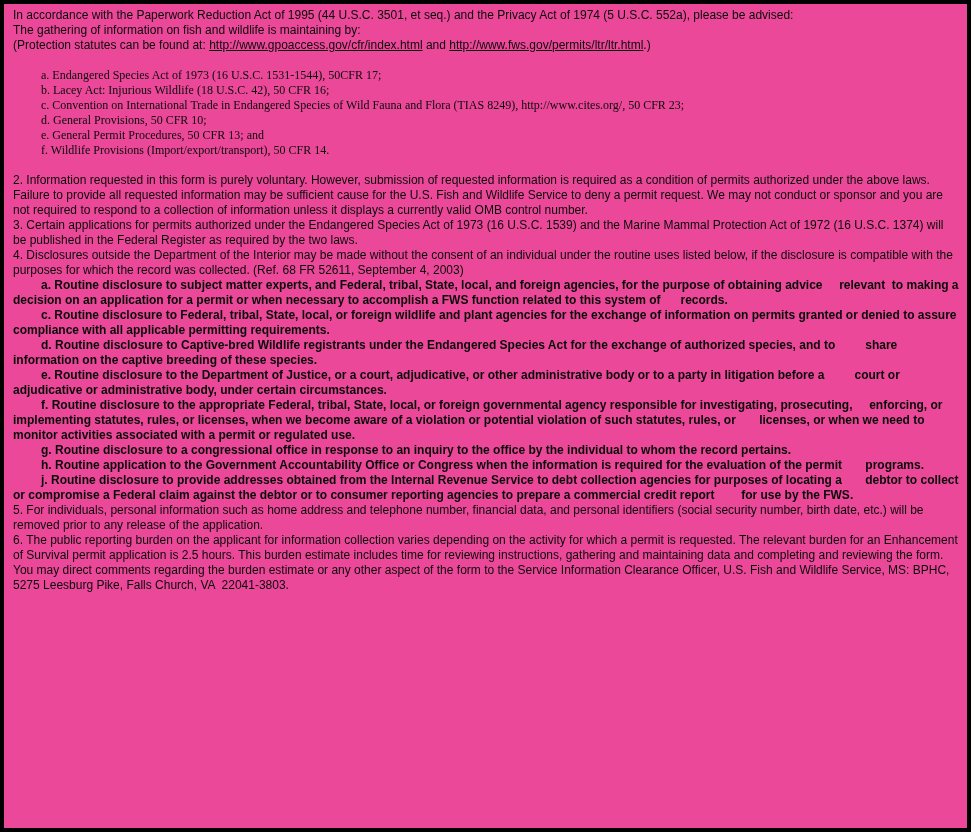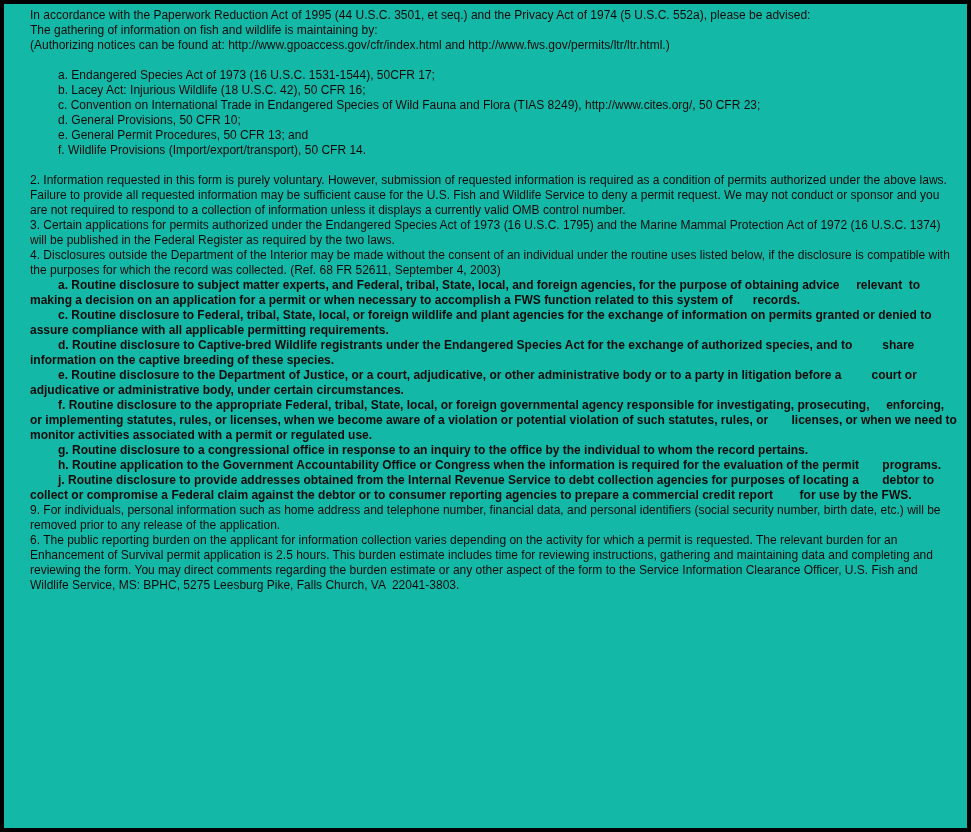--- a/index.html
+++ b/index.html
@@ -4,93 +4,95 @@
 <style>
   html, body {
     margin: 0;
     padding: 0;
     background: #ffffff;
   }
   .page {
     width: 971px;
     height: 832px;
     box-sizing: border-box;
-    background: #14b8a6;
+    background: #ec4899;
     border: 4px solid #000000;
-    padding: 4px 8px 4px 26px;
+    padding: 4px 8px 4px 9px;
     overflow: hidden;
     font-family: "Liberation Sans", sans-serif;
     font-size: 12px;
     line-height: 15px;
     color: #0a0a0a;
   }
   .page p {
     margin: 0;
     white-space: pre-wrap;
   }
   .blk {
     margin-bottom: 15px;
   }
   .statutes {
     list-style: none;
     margin: 0 0 15px 0;
     padding: 0;
+    font-family: Liberation Serif, serif;
   }
   .statutes li {
     padding-left: 28px;
     white-space: pre-wrap;
   }
   .sub {
     text-indent: 28px;
     margin-bottom: 15px;
     font-weight: bold;
   }
   .doc-link {
     color: #0a0a0a;
+    text-decoration: underline;
     cursor: pointer;
   }
   .last {
     margin-bottom: 0;
   }
 </style>
 </head>
 <body>
 
 <div class="page">
 
   <p class="blk">In accordance with the Paperwork Reduction Act of 1995 (44 U.S.C. 3501, et seq.) and the Privacy Act of 1974 (5 U.S.C. 552a), please be advised:</p>
 
   <div class="blk">
     <p>The gathering of information on fish and wildlife is maintaining by:</p>
-    <p><span>(Authorizing notices can be found at: </span><a class="doc-link">http://www.gpoaccess.gov/cfr/index.html</a><span> and </span><a class="doc-link">http://www.fws.gov/permits/ltr/ltr.html</a><span>.)</span></p>
+    <p><span>(Protection statutes can be found at: </span><a class="doc-link">http://www.gpoaccess.gov/cfr/index.html</a><span> and </span><a class="doc-link">http://www.fws.gov/permits/ltr/ltr.html</a><span>.)</span></p>
   </div>
 
   <ul class="statutes">
     <li>a. Endangered Species Act of 1973 (16 U.S.C. 1531-1544), 50CFR 17;</li>
     <li>b. Lacey Act: Injurious Wildlife (18 U.S.C. 42), 50 CFR 16;</li>
     <li>c. Convention on International Trade in Endangered Species of Wild Fauna and Flora (TIAS 8249), http://www.cites.org/, 50 CFR 23;</li>
     <li>d. General Provisions, 50 CFR 10;</li>
     <li>e. General Permit Procedures, 50 CFR 13; and</li>
     <li>f. Wildlife Provisions (Import/export/transport), 50 CFR 14.</li>
   </ul>
 
   <p class="blk">2. Information requested in this form is purely voluntary. However, submission of requested information is required as a condition of permits authorized under the above laws. Failure to provide all requested information may be sufficient cause for the U.S. Fish and Wildlife Service to deny a permit request. We may not conduct or sponsor and you are not required to respond to a collection of information unless it displays a currently valid OMB control number.</p>
 
-  <p class="blk">3. Certain applications for permits authorized under the Endangered Species Act of 1973 (16 U.S.C. 1795) and the Marine Mammal Protection Act of 1972 (16 U.S.C. 1374) will be published in the Federal Register as required by the two laws.</p>
+  <p class="blk">3. Certain applications for permits authorized under the Endangered Species Act of 1973 (16 U.S.C. 1539) and the Marine Mammal Protection Act of 1972 (16 U.S.C. 1374) will be published in the Federal Register as required by the two laws.</p>
 
   <p class="blk">4. Disclosures outside the Department of the Interior may be made without the consent of an individual under the routine uses listed below, if the disclosure is compatible with the purposes for which the record was collected. (Ref. 68 FR 52611, September 4, 2003)</p>
 
   <div>
     <p class="sub">a. Routine disclosure to subject matter experts, and Federal, tribal, State, local, and foreign agencies, for the purpose of obtaining advice     relevant  to making a decision on an application for a permit or when necessary to accomplish a FWS function related to this system of      records.</p>
     <p class="sub">c. Routine disclosure to Federal, tribal, State, local, or foreign wildlife and plant agencies for the exchange of information on permits granted or denied to assure compliance with all applicable permitting requirements.</p>
     <p class="sub">d. Routine disclosure to Captive-bred Wildlife registrants under the Endangered Species Act for the exchange of authorized species, and to         share information on the captive breeding of these species.</p>
     <p class="sub">e. Routine disclosure to the Department of Justice, or a court, adjudicative, or other administrative body or to a party in litigation before a         court or adjudicative or administrative body, under certain circumstances.</p>
     <p class="sub">f. Routine disclosure to the appropriate Federal, tribal, State, local, or foreign governmental agency responsible for investigating, prosecuting,     enforcing, or implementing statutes, rules, or licenses, when we become aware of a violation or potential violation of such statutes, rules, or       licenses, or when we need to monitor activities associated with a permit or regulated use.</p>
     <p class="sub">g. Routine disclosure to a congressional office in response to an inquiry to the office by the individual to whom the record pertains.</p>
     <p class="sub">h. Routine application to the Government Accountability Office or Congress when the information is required for the evaluation of the permit       programs.</p>
     <p class="sub">j. Routine disclosure to provide addresses obtained from the Internal Revenue Service to debt collection agencies for purposes of locating a       debtor to collect or compromise a Federal claim against the debtor or to consumer reporting agencies to prepare a commercial credit report        for use by the FWS.</p>
   </div>
 
-  <p class="blk">9. For individuals, personal information such as home address and telephone number, financial data, and personal identifiers (social security number, birth date, etc.) will be removed prior to any release of the application.</p>
+  <p class="blk">5. For individuals, personal information such as home address and telephone number, financial data, and personal identifiers (social security number, birth date, etc.) will be removed prior to any release of the application.</p>
 
   <p class="blk last">6. The public reporting burden on the applicant for information collection varies depending on the activity for which a permit is requested. The relevant burden for an Enhancement of Survival permit application is 2.5 hours. This burden estimate includes time for reviewing instructions, gathering and maintaining data and completing and reviewing the form. You may direct comments regarding the burden estimate or any other aspect of the form to the Service Information Clearance Officer, U.S. Fish and Wildlife Service, MS: BPHC, 5275 Leesburg Pike, Falls Church, VA  22041-3803.</p>
 
 </div>
 
 </body></html>

